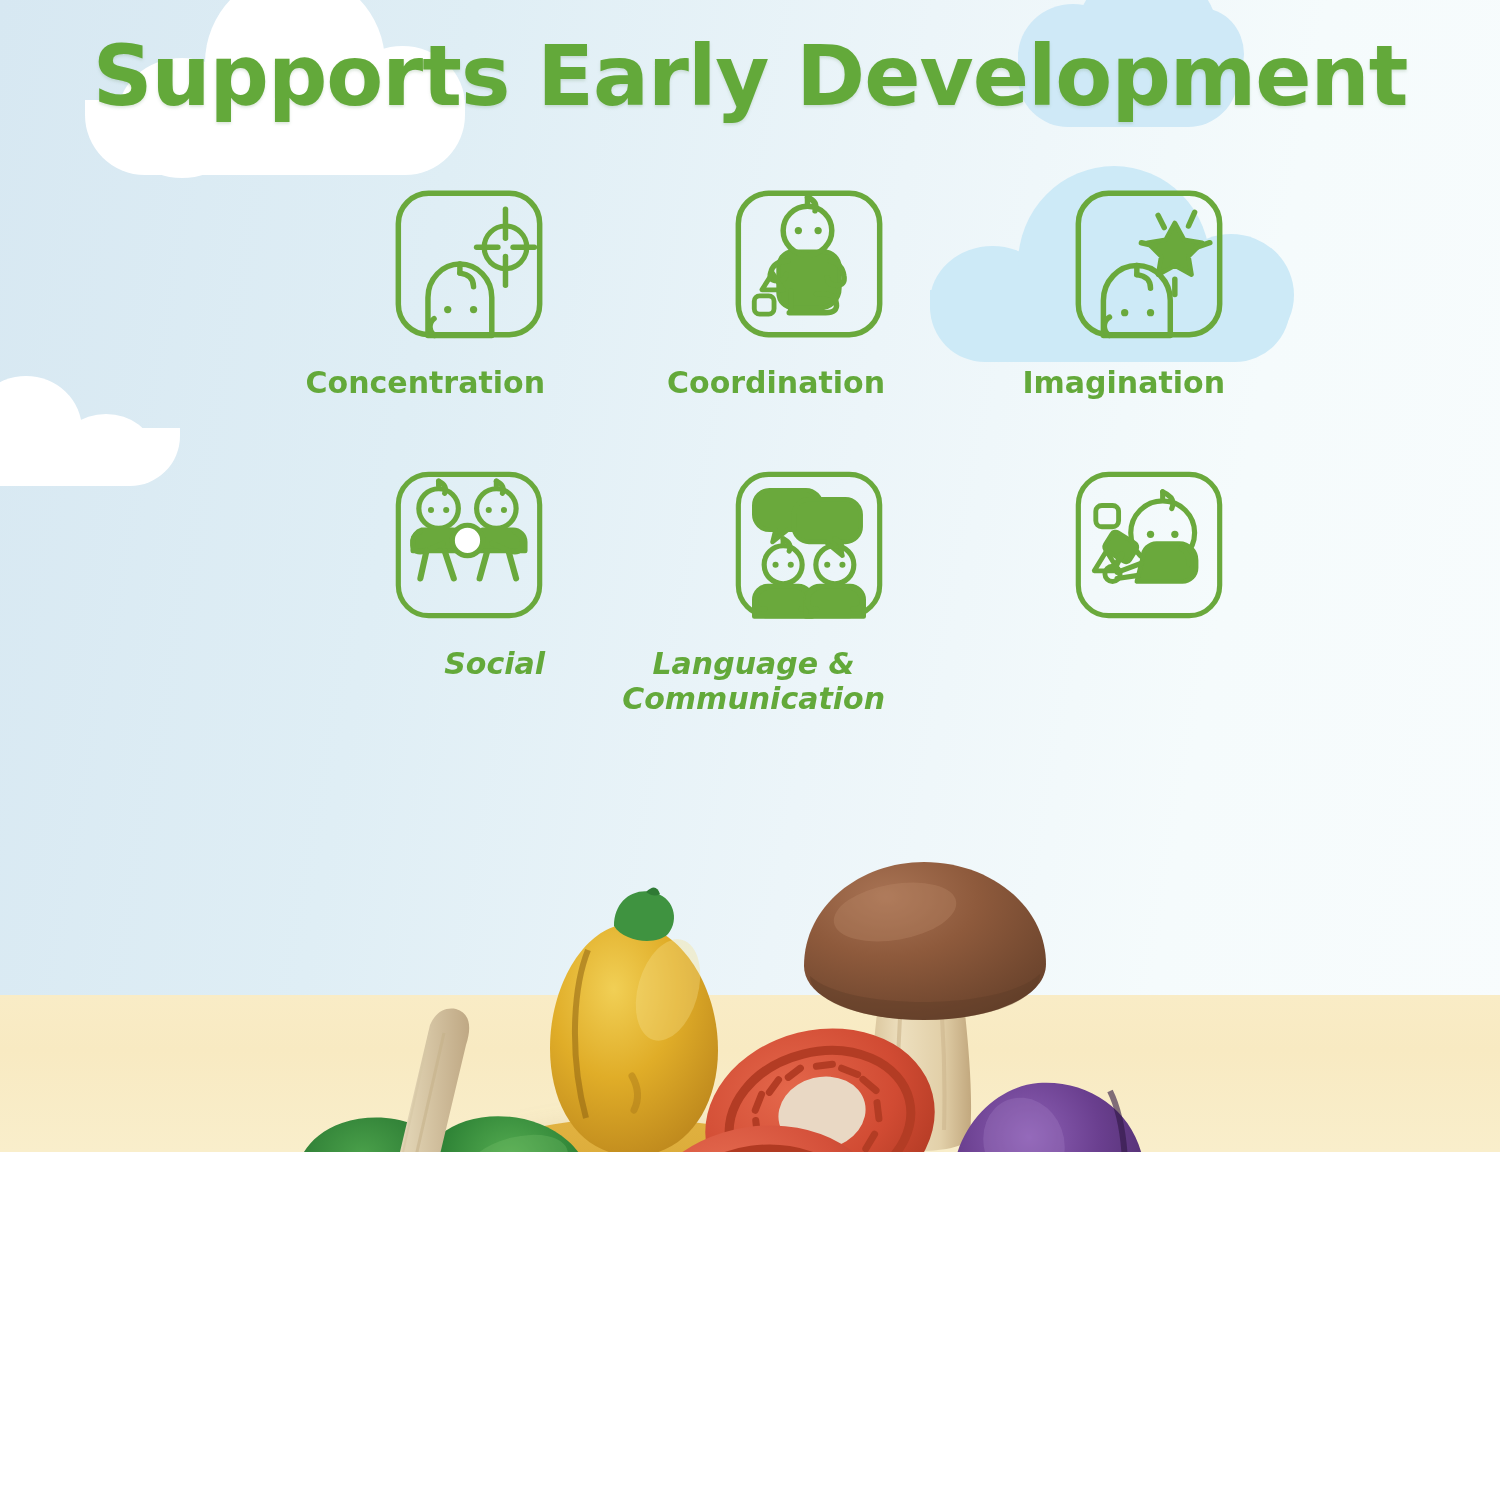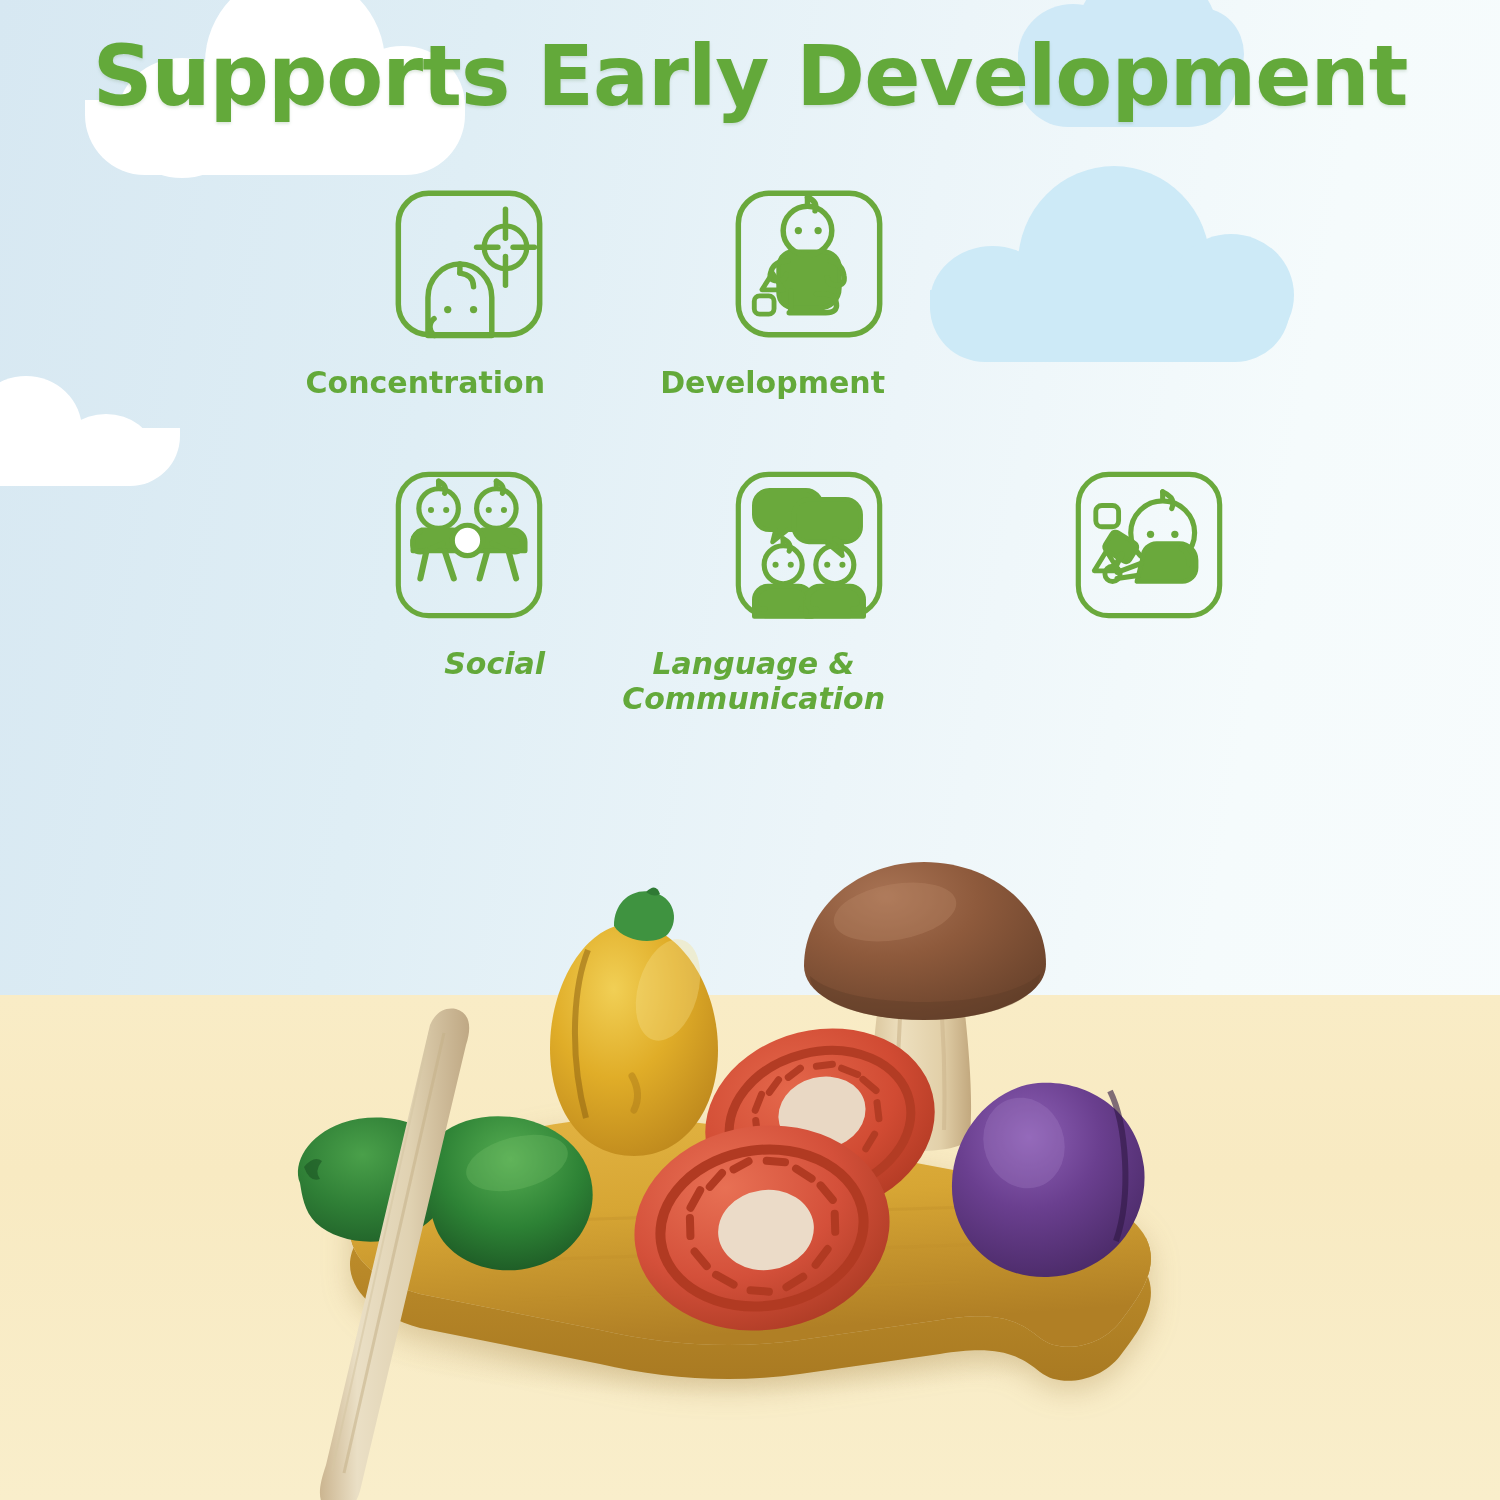--- a/index.html
+++ b/index.html
@@ -1,21 +1,21 @@
 <!DOCTYPE html>
 <html><head>
 <meta charset="utf-8">
 <style>
   html,body{margin:0;padding:0;}
   body{
     width:1500px;height:1500px;overflow:hidden;
     font-family:"Liberation Sans", sans-serif;
   }
   #stage{
-    position:relative;width:1500px;height:1500px;overflow:hidden;
+    position:relative;width:1500px;height:1152px;overflow:hidden;
     background:linear-gradient(100deg,#d7e8f2 0%,#dfeef5 28%,#ecf5f9 55%,#f5fbfc 78%,#f8fcfd 100%);
   }
 
   
   .table-surface{
     position:absolute;left:0;right:0;top:995px;bottom:0;
     background:linear-gradient(180deg,#f9ecc6 0%,#f8eac2 35%,#f9eecb 100%);
   }
 
   
@@ -181,23 +181,45 @@
             <circle cx="49" cy="28" r="16" stroke-width="3.6"></circle>
             <path d="M49 10 v-4"></path>
             <path d="M49 6 q7 3 5 9"></path>
             <circle cx="43" cy="28" r="2.4" fill="#6aa93c" stroke="none"></circle>
             <circle cx="56" cy="28" r="2.4" fill="#6aa93c" stroke="none"></circle>
 
             <path d="M26 56 l7 11 h-14 z" stroke-width="3.2"></path>
             <rect x="14" y="71" width="13" height="12" rx="3.5" stroke-width="3.2"></rect>
           </svg>
         </div>
-        <div class="flabel">Development</div>
+        <div class="flabel">Coordination</div>
       </div>
 
+      <div class="fcell">
+        <div class="iconbox">
+          <svg viewBox="0 0 100 100" width="152" height="152" fill="none" stroke="#6aa93c" stroke-width="3.6" stroke-linecap="round" stroke-linejoin="round">
+            <rect x="3.5" y="3.5" width="93" height="93" rx="20" ry="20"></rect>
+
+            <path d="M67 23 l6 11 l12 2 l-9 9 l2 12 l-11 -6 l-11 6 l2 -12 l-9 -9 l12 -2 z" fill="#6aa93c" stroke="#6aa93c" stroke-width="3"></path>
+            <path d="M56 18 l4 8"></path>
+            <path d="M80 16 l-4 9"></path>
+            <path d="M45 36 l9 2"></path>
+            <path d="M90 36 l-9 3"></path>
+            <path d="M67 60 v10"></path>
+
+            <path d="M20 74 a22 23 0 0 1 44 0 v23 h-44 z"></path>
+            <path d="M24 97 a7 7 0 0 1 0 -12"></path>
+            <path d="M42 51 v6"></path>
+            <path d="M42 57 q9 1 9 9"></path>
+            <circle cx="34" cy="82" r="2.4" fill="#6aa93c" stroke="none"></circle>
+            <circle cx="51" cy="82" r="2.4" fill="#6aa93c" stroke="none"></circle>
+          </svg>
+        </div>
+        <div class="flabel">Imagination</div>
+      </div>
     </div>
 
     <div class="frow row2">
 
       <div class="fcell">
         <div class="iconbox">
           <svg viewBox="0 0 100 100" width="152" height="152" fill="none" stroke="#6aa93c" stroke-width="3.4" stroke-linecap="round" stroke-linejoin="round">
             <rect x="3.5" y="3.5" width="93" height="93" rx="20" ry="20"></rect>
 
             <circle cx="30" cy="26" r="13" stroke-width="3.4"></circle>

